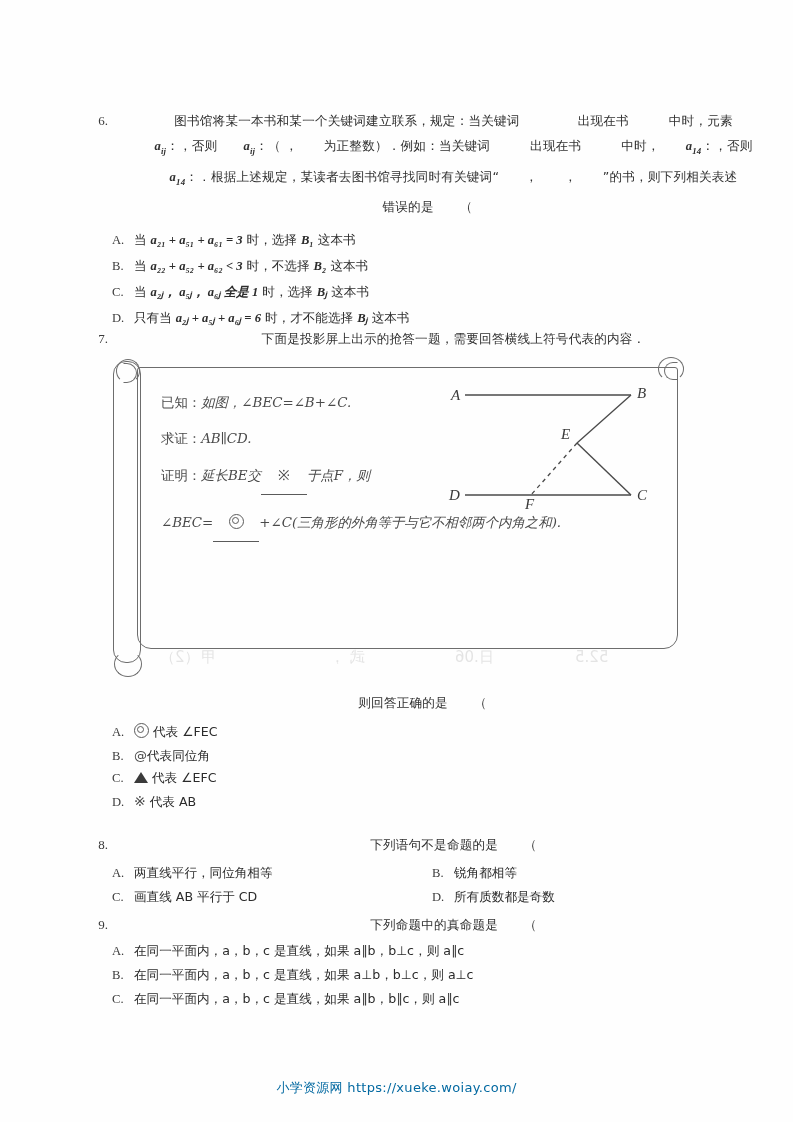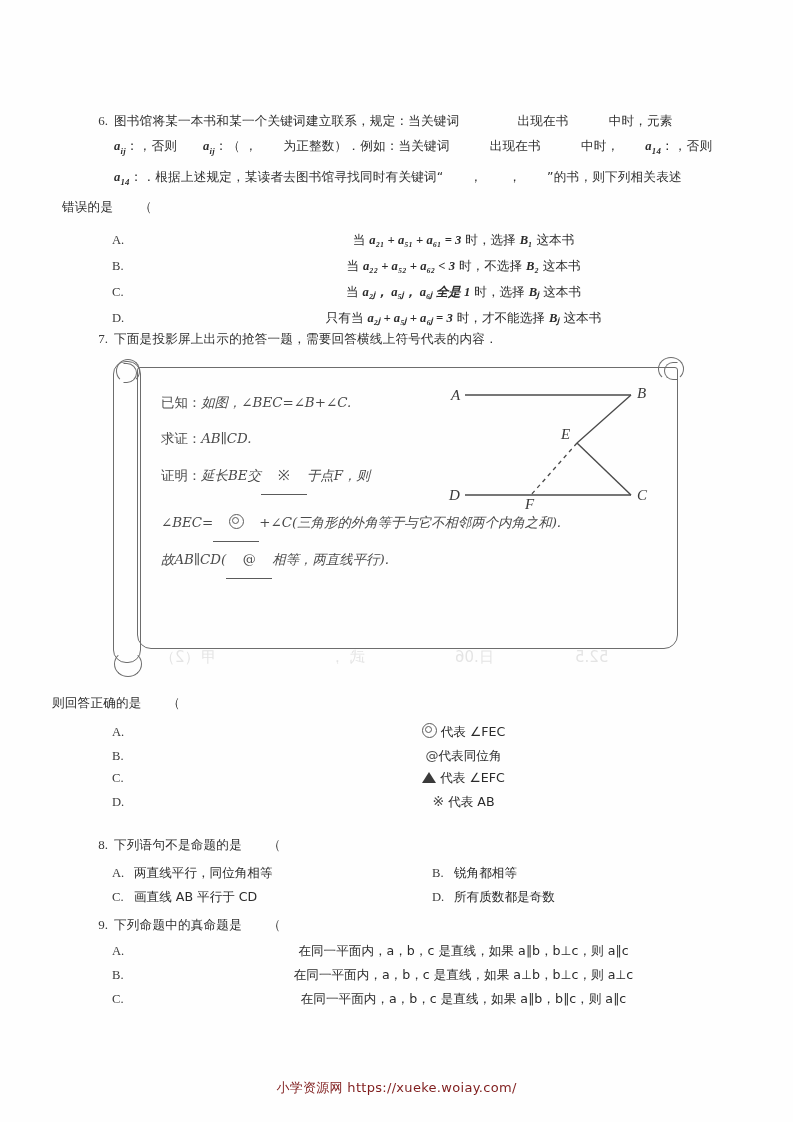--- a/index.html
+++ b/index.html
@@ -31,21 +31,21 @@
     color: #2f2f2f;
   }
   .q-num {
     width: 24px;
     text-align: right;
     margin-right: 6px;
     flex: 0 0 auto;
     font-size: 13px;
     color: #3a3a3a;
   }
-  .q-text { flex: 1 1 auto; letter-spacing: .2px; }
+  .q-text { flex: 1 1 auto; letter-spacing: .2px; text-align: center; }
   .cn { font-family: "DejaVu Sans", "Liberation Sans", sans-serif; font-size: 12.6px; }
   .mb { font-style: italic; font-weight: bold; font-family: "Liberation Serif", serif; }
   sub { font-size: .7em; }
   .gap { display: inline-block; }
   .gap-s { width: 26px; }
   .gap-m { width: 40px; }
   .gap-l { width: 58px; }
 
   
   .opt-list { margin-top: 2px; }
@@ -55,21 +55,21 @@
     line-height: 25px;
     font-size: 13.2px;
     padding-left: 30px;
   }
   .opt-lab {
     width: 22px;
     flex: 0 0 auto;
     font-size: 12.6px;
     color: #3a3a3a;
   }
-  .opt-body { flex: 1 1 auto; text-align: center; }
+  .opt-body { flex: 1 1 auto; }
 
   .two-col { display: flex; padding-left: 30px; line-height: 23px; font-size: 13px; }
   .two-col .col { display: flex; align-items: baseline; }
   .two-col .col.left { width: 320px; }
   .two-col .col.right { width: 300px; }
 
   
   .scroll-fig {
     position: absolute;
     left: 113px;
@@ -228,21 +228,21 @@
 
   
   .footer {
     position: absolute;
     left: 0;
     top: 1079px;
     width: 793px;
     text-align: center;
     font-family: "DejaVu Sans", "Liberation Sans", sans-serif;
     font-size: 13px;
-    color: #7f1d1d;
+    color: #0369a1;
     letter-spacing: .3px;
   }
 </style>
 </head>
 <body>
 
 <div class="page">
 
   <div class="q-block" style="top:108px;">
     <div class="q-line" style="padding-left:84px;">
@@ -274,21 +274,21 @@
       <div class="opt" style="padding-left:112px;">
         <span class="opt-lab">B.</span>
         <span class="opt-body cn"><span>当</span>&nbsp;<span class="mb">a₂₂ + a₅₂ + a₆₂ &lt; 3</span>&nbsp;<span>时，不选择</span>&nbsp;<span class="mb">B₂</span>&nbsp;<span>这本书</span></span>
       </div>
       <div class="opt" style="padding-left:112px;">
         <span class="opt-lab">C.</span>
         <span class="opt-body cn"><span>当</span>&nbsp;<span class="mb">a₂ⱼ， a₅ⱼ， a₆ⱼ 全是 1</span>&nbsp;<span>时，选择</span>&nbsp;<span class="mb">Bⱼ</span>&nbsp;<span>这本书</span></span>
       </div>
       <div class="opt" style="padding-left:112px;">
         <span class="opt-lab">D.</span>
-        <span class="opt-body cn"><span>只有当</span>&nbsp;<span class="mb">a₂ⱼ + a₅ⱼ + a₆ⱼ = 3</span>&nbsp;<span>时，才不能选择</span>&nbsp;<span class="mb">Bⱼ</span>&nbsp;<span>这本书</span></span>
+        <span class="opt-body cn"><span>只有当</span>&nbsp;<span class="mb">a₂ⱼ + a₅ⱼ + a₆ⱼ = 6</span>&nbsp;<span>时，才不能选择</span>&nbsp;<span class="mb">Bⱼ</span>&nbsp;<span>这本书</span></span>
       </div>
     </div>
   </div>
 
   <div class="q-block" style="top:326px;">
     <div class="q-line" style="padding-left:84px;">
       <span class="q-num">7.</span>
       <span class="q-text cn">下面是投影屏上出示的抢答一题，需要回答横线上符号代表的内容．</span>
     </div>
   </div>
@@ -310,23 +310,20 @@
         <span>求证：</span><span class="it">AB∥CD.</span>
       </div>
       <div class="hw">
         <span>证明：</span><span class="it">延长BE交</span><span class="blank-u"><span class="sym-star">※</span></span><span class="it">于点F，则</span>
       </div>
     </div>
 
     <div class="scroll-text hw-long">
       <div class="hw">
         <span class="it">∠BEC=</span><span class="blank-u"><span class="sym-circ"></span></span><span class="it">+∠C(三角形的外角等于与它不相邻两个内角之和).</span>
-      </div>
-      <div class="hw">
-        <span class="it">故AB∥CD(</span><span class="blank-u"><span class="sym-at">@</span></span><span class="it">相等，两直线平行).</span>
       </div>
     </div>
 
     <div class="geo">
       <svg width="230" height="130" viewBox="0 0 230 130">
         <line x1="22" y1="14" x2="188" y2="14" stroke="#4a4a4a" stroke-width="1.4"></line>
         <line x1="22" y1="114" x2="188" y2="114" stroke="#4a4a4a" stroke-width="1.4"></line>
         <line x1="188" y1="14" x2="134" y2="62" stroke="#4a4a4a" stroke-width="1.4"></line>
         <line x1="134" y1="62" x2="188" y2="114" stroke="#4a4a4a" stroke-width="1.4"></line>
         <line x1="134" y1="62" x2="88" y2="114" stroke="#4a4a4a" stroke-width="1.3" stroke-dasharray="4 4"></line>

